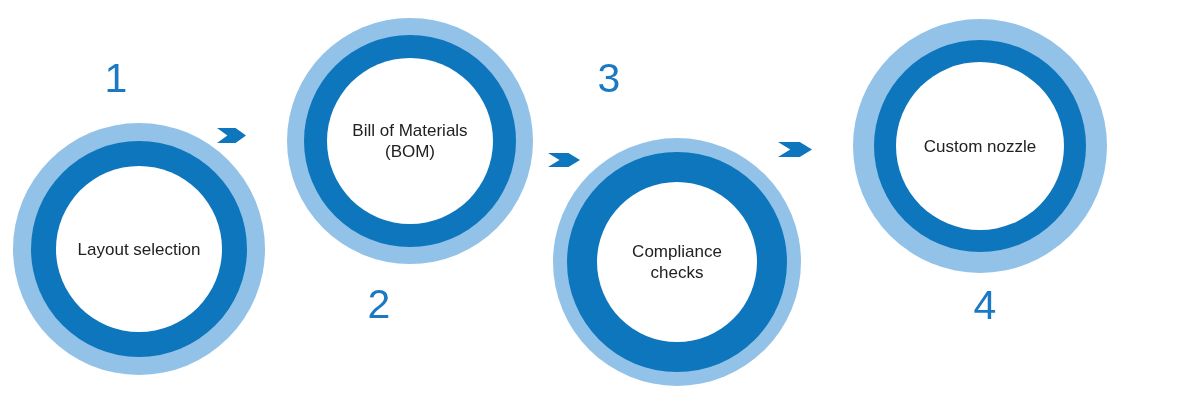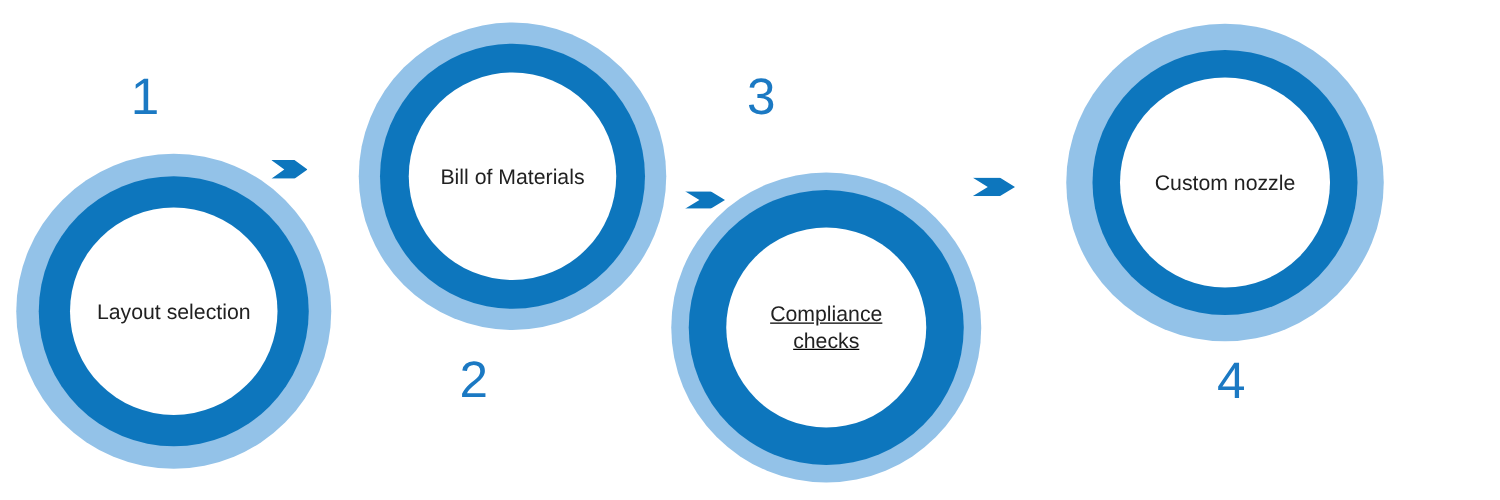--- a/index.html
+++ b/index.html
@@ -48,21 +48,21 @@
     white-space: nowrap;
   }
   .c1 { left: 13px;  top: 123px; width: 252px; height: 252px; }
   .c1 .ring-dark { width: 216px; height: 216px; }
   .c1 .core { width: 166px; height: 166px; }
 
   .c2 { left: 287px; top: 18px;  width: 246px; height: 246px; }
   .c2 .ring-dark { width: 212px; height: 212px; }
   .c2 .core { width: 166px; height: 166px; }
 
-  .c3 { left: 537px; top: 138px; width: 248px; height: 248px; text-decoration: underline; }
+  .c3 { left: 553px; top: 138px; width: 248px; height: 248px; }
   .c3 .ring-dark { width: 220px; height: 220px; }
   .c3 .core { width: 160px; height: 160px; }
 
   .c4 { left: 853px; top: 19px;  width: 254px; height: 254px; }
   .c4 .ring-dark { width: 212px; height: 212px; }
   .c4 .core { width: 168px; height: 168px; }
 
   
   .num {
     position: absolute;
@@ -101,20 +101,21 @@
       </div>
     </div>
   </div>
   <div class="arrow a1"></div>
 
   <div class="circle c2">
     <div class="ring-dark">
       <div class="core">
         <div class="label">
           <div>Bill of Materials</div>
+          <div>(BOM)</div>
         </div>
       </div>
     </div>
   </div>
   <div class="num n2">2</div>
   <div class="arrow a2"></div>
 
   <div class="num n3">3</div>
   <div class="circle c3">
     <div class="ring-dark">

